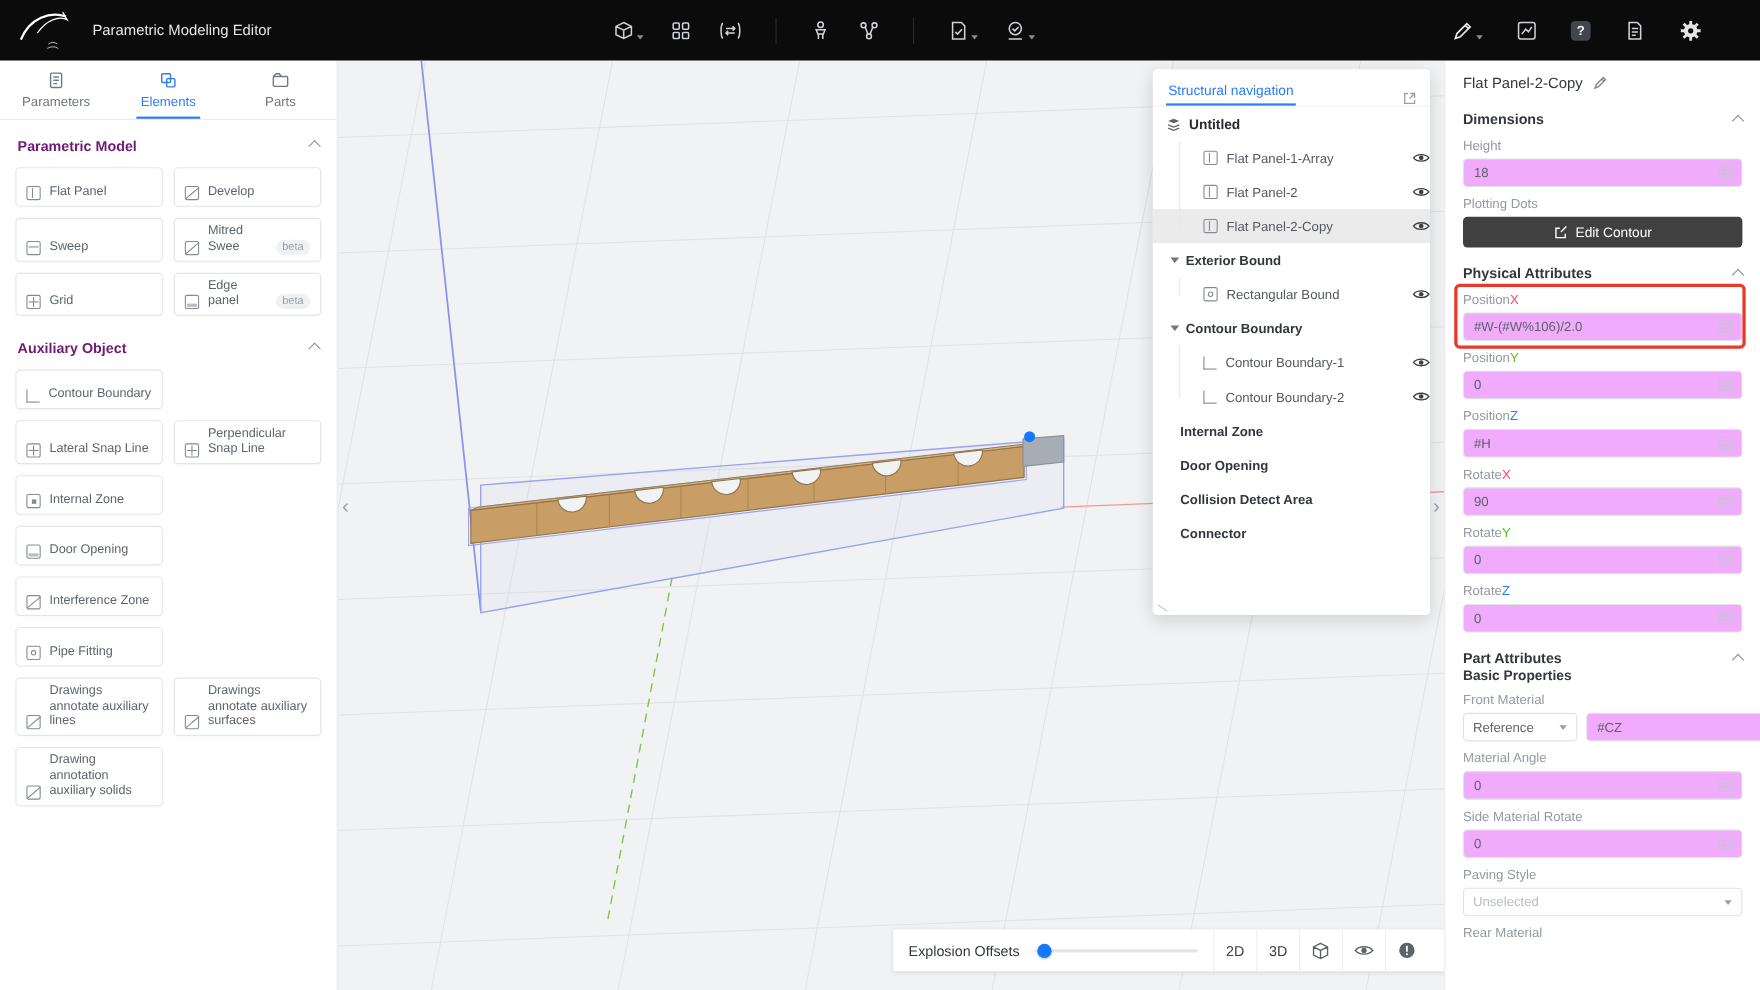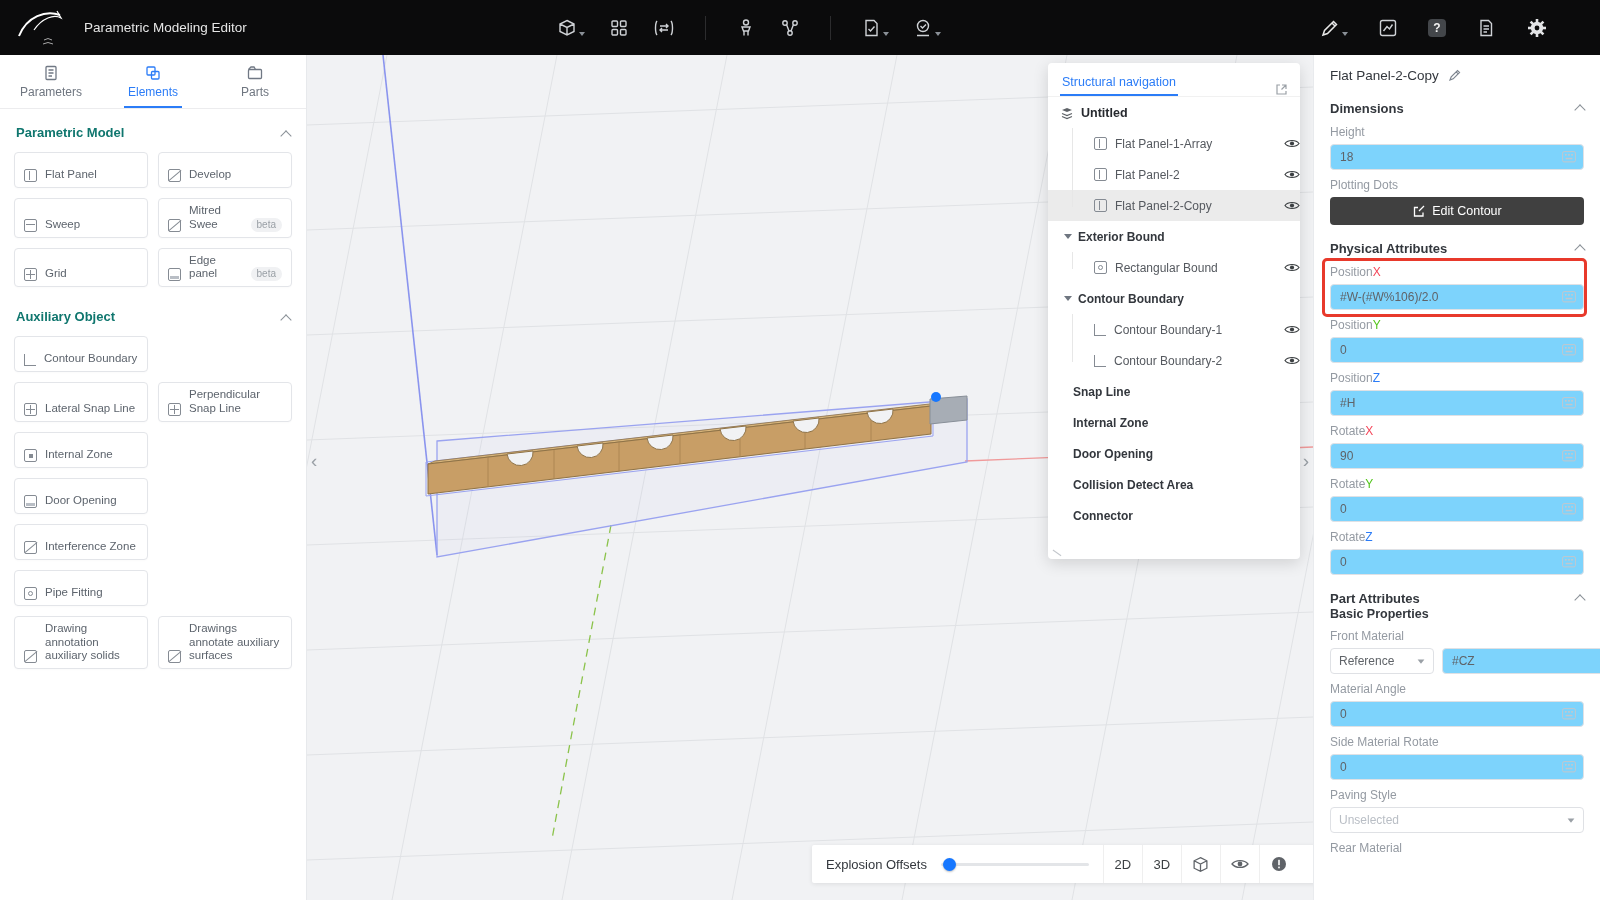--- a/index.html
+++ b/index.html
@@ -13,21 +13,21 @@
   .tb-ic{display:flex;align-items:flex-end;gap:2px;cursor:pointer}
   .tb-divider{width:1px;height:24px;background:#2c2c2e;margin:0 6px}
   .tb-caret{width:0;height:0;border-left:3px solid transparent;border-right:3px solid transparent;border-top:4px solid #8a9097;margin-bottom:2px}
   .help-box{width:18px;height:18px;background:#43464a;border-radius:4px;color:#f2f2f2;font-size:12px;font-weight:bold;display:flex;align-items:center;justify-content:center}
   
   .sidebar{position:absolute;left:0;top:55px;width:307px;height:845px;background:#fff;border-right:1px solid #e7e9ec;z-index:40;overflow:hidden}
   .tabs{height:54px;display:flex;border-bottom:1px solid #ececee}
   .tab{flex:1;display:flex;flex-direction:column;align-items:center;justify-content:center;gap:4px;font-size:12px;color:#6f7680;position:relative;cursor:pointer}
   .tab.active{color:#2b7cf7}
   .tab.active::after{content:"";position:absolute;bottom:0;left:50%;transform:translateX(-50%);width:58px;height:2px;background:#2b7cf7}
-  .sec-head{display:flex;align-items:flex-end;justify-content:space-between;padding:16px 16px 10px 16px;font-size:13px;font-weight:bold;color:#0f766e}
+  .sec-head{display:flex;align-items:flex-start;justify-content:space-between;padding:16px 16px 10px 16px;font-size:13px;font-weight:bold;color:#701a75}
   .chev-up{width:8px;height:8px;border-left:1.5px solid #8a9097;border-top:1.5px solid #8a9097;transform:rotate(45deg);margin-top:4px}
   .btn-grid{display:grid;grid-template-columns:1fr 1fr;gap:10px;padding:2px 14px 6px 14px}
   .tool-btn{border:1px solid #e3e5e9;border-radius:4px;background:#fff;min-height:36px;display:flex;align-items:flex-end;gap:8px;padding:5px 9px;font-size:11.5px;color:#5d646d;cursor:pointer;box-shadow:0 1px 2px rgba(0,0,0,.02);line-height:1.2;text-align:left}
   .badge{font-size:10px;background:#f0f1f3;color:#9aa0a6;border-radius:8px;padding:1px 6px;flex:none}
   .mi{width:13px;height:13px;border:1.2px solid #858b93;border-radius:2px;position:relative;flex:none}
   .mi.v::after{content:"";position:absolute;left:4px;top:1px;bottom:1px;border-left:1.2px solid #858b93}
   .mi.h::after{content:"";position:absolute;top:4px;left:1px;right:1px;border-top:1.2px solid #858b93}
   .mi.x::after{content:"";position:absolute;left:5px;top:1px;bottom:1px;border-left:1.2px solid #858b93}
   .mi.x::before{content:"";position:absolute;top:5px;left:1px;right:1px;border-top:1.2px solid #858b93}
   .mi.d::after{content:"";position:absolute;left:-2px;top:5px;width:16px;border-top:1.2px solid #858b93;transform:rotate(-40deg)}
@@ -63,21 +63,21 @@
   .tri{width:0;height:0;border-left:4px solid transparent;border-right:4px solid transparent;border-top:5px solid #6f7680;flex:none}
   .resize-handle{position:absolute;left:6px;bottom:5px;width:10px;height:8px;border-bottom:1.5px solid #c3c7cc;transform:rotate(35deg)}
   
   .props{position:absolute;left:1313px;top:55px;width:287px;height:845px;background:#fff;border-left:1px solid #e9ebee;padding:10px 16px 0 16px;z-index:40;overflow:hidden}
   .props-title{display:flex;align-items:center;gap:9px;font-size:13.5px;color:#33373d;height:20px}
   .p-sec{display:flex;align-items:center;justify-content:space-between;margin-top:14px;font-size:13px;font-weight:bold;color:#33373d;height:18px}
   .p-label{margin-top:8px;font-size:12px;color:#949aa2;height:15px}
   .p-label .ax-x{color:#f5475a}
   .p-label .ax-y{color:#52c41a}
   .p-label .ax-z{color:#2b7cf7}
-  .field{margin-top:4px;height:26px;border:1px solid #dfe1e5;border-radius:4px;display:flex;align-items:center;padding:0 7px 0 9px;background:#7dd3fc}
+  .field{margin-top:4px;height:26px;border:1px solid #dfe1e5;border-radius:4px;display:flex;align-items:center;padding:0 7px 0 9px;background:#f0abfc}
   .field input{flex:1;min-width:0;border:none;outline:none;background:transparent;font-size:12px;color:#5f6368;font-family:inherit}
   .blue-btn{margin-top:4px;height:28px;background:#404040;border-radius:4px;color:#fff;display:flex;align-items:center;justify-content:center;gap:7px;font-size:12.5px;cursor:pointer}
   .hl-wrap{position:relative}
   .annotation{position:absolute;left:-8px;right:-3px;top:-7px;bottom:-7px;border:3px solid #e8392b;border-radius:5px;pointer-events:none;z-index:10}
   .basic-title{margin-top:0;font-size:12.5px;font-weight:bold;color:#33373d}
   .mat-row{display:flex;gap:8px;margin-top:4px}
   .select{height:26px;border:1px solid #dfe1e5;border-radius:4px;display:flex;align-items:center;padding:0 8px;font-size:12px;color:#5f6368;cursor:pointer}
   .select .tri{margin-left:auto;border-top-color:#9aa0a6;transform:scale(.85)}
   .select.ref{flex:0 0 104px}
   .select.full{margin-top:4px;color:#b9bec5}
@@ -275,25 +275,29 @@
       <span>Interference Zone</span>
       </button>
     <span></span>
     <button class="tool-btn">
       <span class="mi o"></span>
       <span>Pipe Fitting</span>
       </button>
     <span></span>
     <button class="tool-btn">
       <span class="mi d"></span>
-      <span>Drawing annotation auxiliary solids</span>
+      <span>Drawings annotate auxiliary lines</span>
       </button>
     <button class="tool-btn">
       <span class="mi d"></span>
       <span>Drawings annotate auxiliary surfaces</span>
+      </button>
+    <button class="tool-btn">
+      <span class="mi d"></span>
+      <span>Drawing annotation auxiliary solids</span>
       </button>
     <span></span>
   </div>
 </div>
 
 <div class="viewport">
   <svg width="1006" height="845" viewBox="0 0 1006 845">
 
     <g stroke="#e0e2e5" stroke-width="1">
       <line x1="0" y1="70" x2="1006" y2="32"></line>
@@ -467,21 +471,20 @@
       <span>Contour Boundary-2</span>
       <span class="eye">
         <svg width="16" height="11" viewBox="0 0 16 11" fill="none">
             <path d="M1 5.5 C4 1.5,12 1.5,15 5.5 C12 9.5,4 9.5,1 5.5 Z" stroke="#3c4043" stroke-width="1.2"></path>
             <circle cx="8" cy="5.5" r="2.1" fill="#3c4043"></circle>
           </svg>
       </span>
     </div>
   </div>
 
-  <div class="trow plain-row">Snap Line</div>
   <div class="trow plain-row">Internal Zone</div>
   <div class="trow plain-row">Door Opening</div>
   <div class="trow plain-row">Collision Detect Area</div>
   <div class="trow plain-row">Connector</div>
 
   <span class="resize-handle"></span>
 </div>
 
 <div class="props">
   <div class="props-title">

